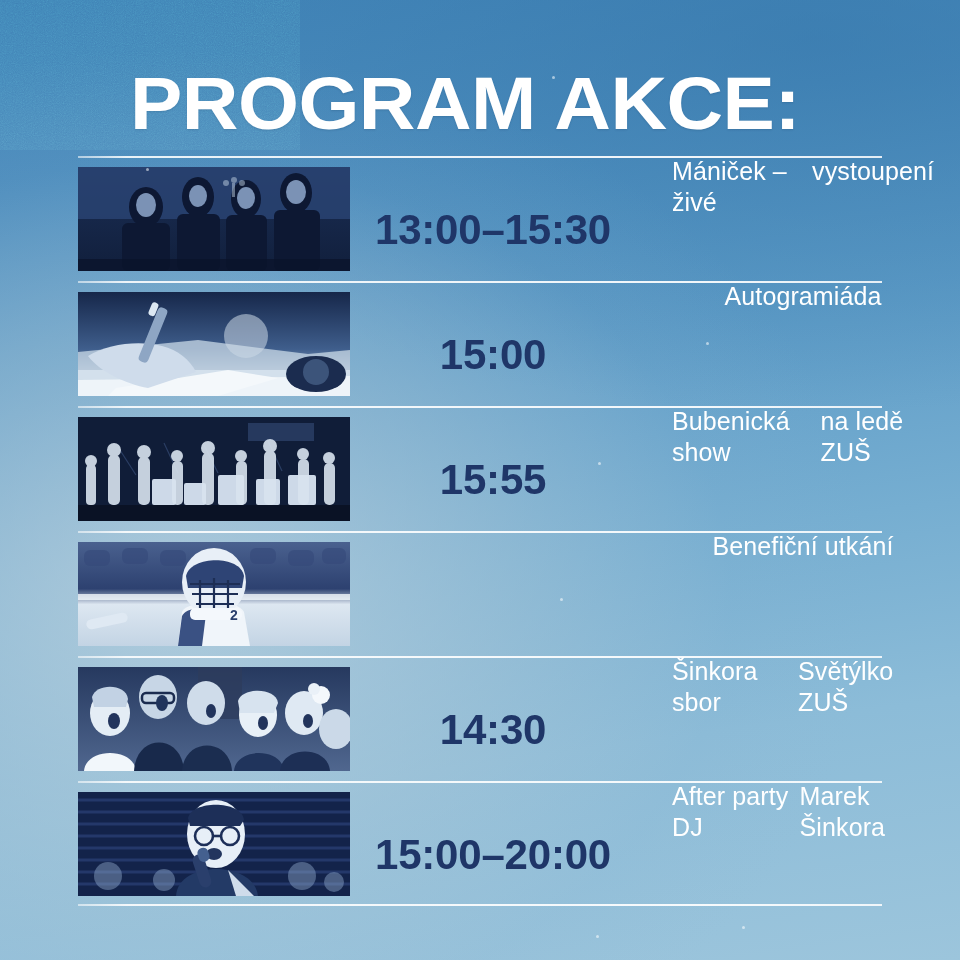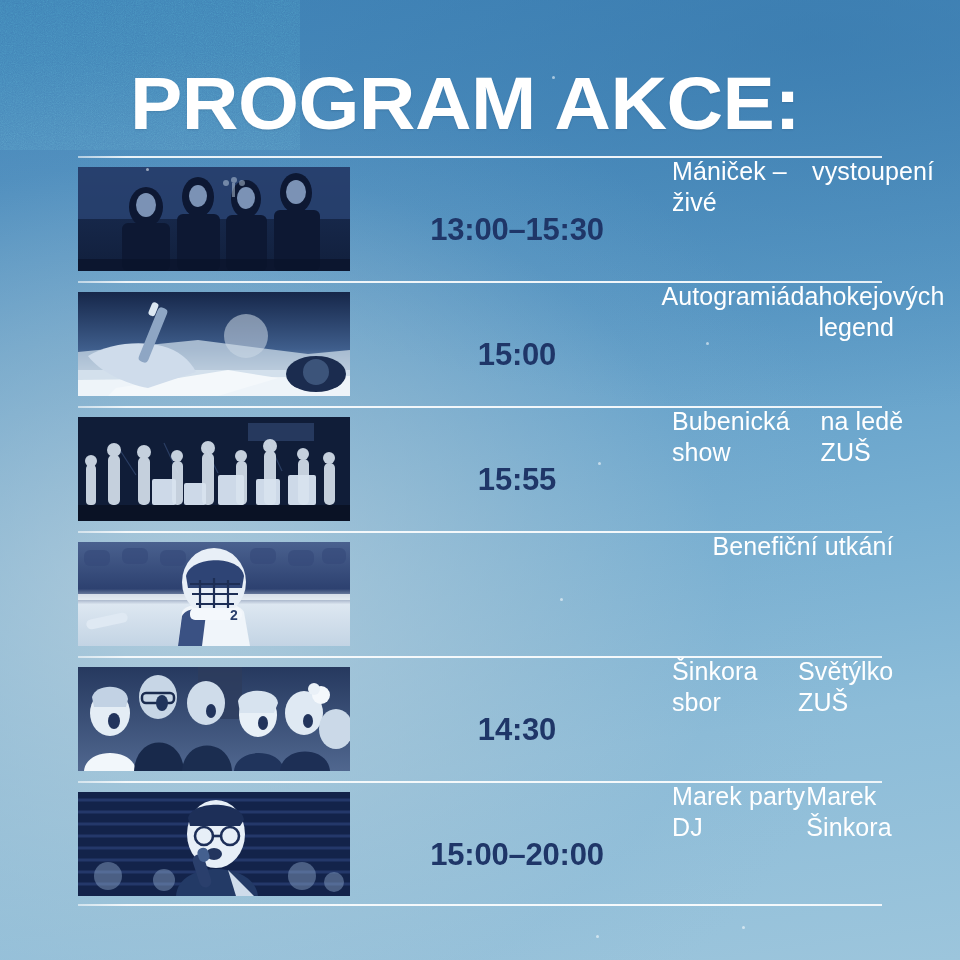--- a/index.html
+++ b/index.html
@@ -85,29 +85,29 @@
     width: 272px;
     height: 104px;
     overflow: hidden;
     background: #1d3052;
   }
   .thumb svg { display: block; width: 272px; height: 104px; }
 
   
   .time {
     position: absolute;
-    left: 384px;
+    left: 360px;
     top: 0;
     width: 266px;
     height: 147px;
     display: flex;
     align-items: center;
     justify-content: center;
     font-weight: 700;
-    font-size: 31px;
+    font-size: 42px;
     letter-spacing: -0.2px;
     color: #1f3668;
     white-space: nowrap;
   }
 
   
   .desc {
     position: absolute;
     left: 672px;
     top: 0;
@@ -219,21 +219,20 @@
             <ellipse cx="238" cy="82" rx="30" ry="18"></ellipse>
             <rect x="210" y="70" width="56" height="26" rx="12"></rect>
           </g>
           <circle cx="238" cy="80" r="13" fill="#546f97" opacity="0.6"></circle>
           <circle cx="168" cy="44" r="22" fill="#ccd9e6" opacity="0.55"></circle>
         </svg>
       </div>
       <div class="time">15:00</div>
       <div class="desc">
         <span>Autogramiáda</span>
-        <span>hokejových legend</span>
       </div>
     </div>
 
     <div class="row">
       <div class="divider"></div>
       <div class="thumb">
         <svg viewBox="0 0 272 104" preserveAspectRatio="none" xmlns="http://www.w3.org/2000/svg">
           <rect width="272" height="104" fill="#101d38"></rect>
           <rect x="170" y="6" width="66" height="18" fill="#2c4168" opacity="0.8"></rect>
           <rect x="0" y="88" width="272" height="16" fill="#0a1densely"></rect>
@@ -417,21 +416,21 @@
           <g fill="#8fa9cc" opacity="0.45">
             <circle cx="30" cy="84" r="14"></circle>
               <circle cx="86" cy="88" r="11"></circle>
             <circle cx="224" cy="84" r="14"></circle>
               <circle cx="256" cy="90" r="10"></circle>
           </g>
         </svg>
       </div>
       <div class="time">15:00–20:00</div>
       <div class="desc">
-        <span>Marek party DJ</span>
+        <span>After party DJ</span>
         <span>Marek Šinkora</span>
       </div>
       <div class="divider bottom"></div>
     </div>
 
   </div>
 
   <div class="speck" style="left:146px;top:168px;width:3px;height:3px;"></div>
   <div class="speck" style="left:706px;top:342px;width:3px;height:3px;"></div>
   <div class="speck" style="left:598px;top:462px;width:3px;height:3px;"></div>

